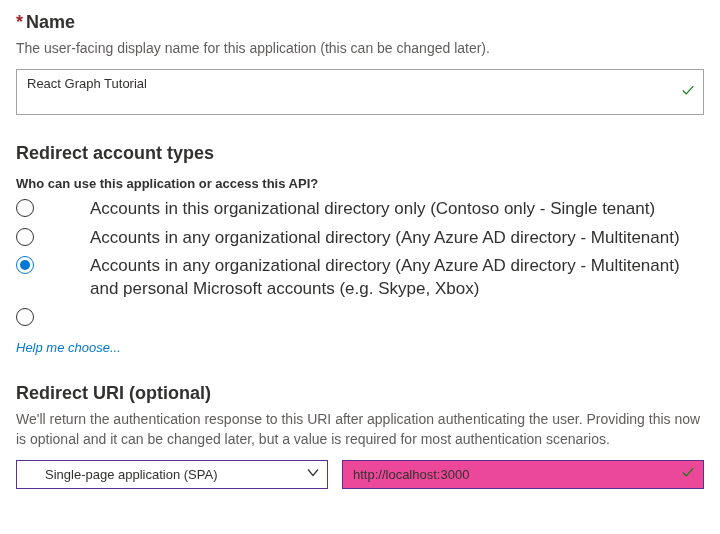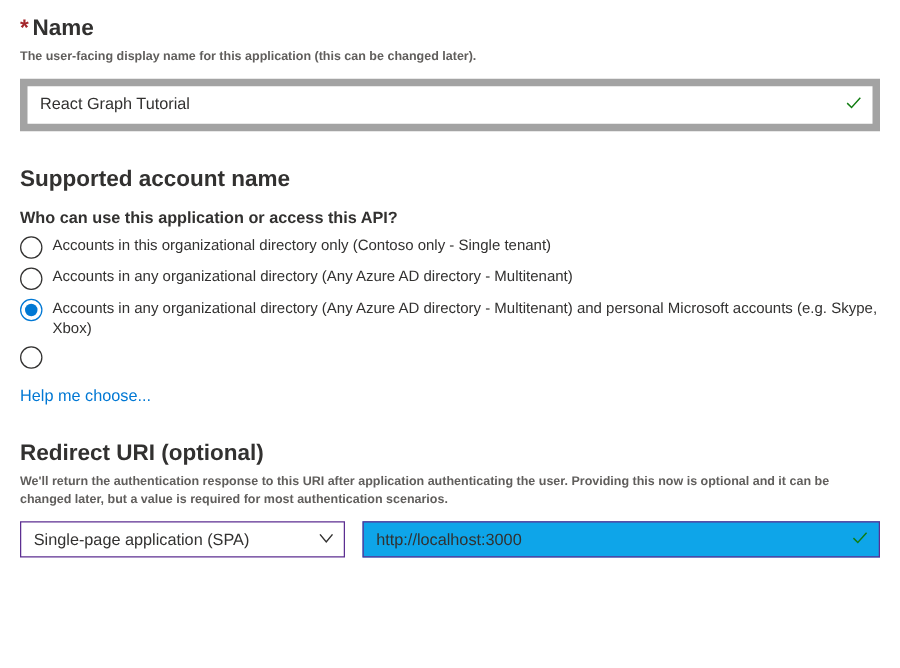--- a/index.html
+++ b/index.html
@@ -13,31 +13,30 @@
   }
   .section { margin-bottom: 28px; }
   .section-title {
     font-size: 18px;
     font-weight: 700;
     color: #323130;
     margin-bottom: 6px;
   }
   .required-star { color: #a4262c; margin-right: 3px; }
   .section-desc {
-    font-size: 10px;
+    font-size: 14px;
     color: #605e5c;
     margin-bottom: 10px;
     line-height: 1.4;
-    font-weight: bold;
   }
   .text-input-wrap {
     position: relative;
-    border: 6px solid #a3a3a3;
+    border: 1px solid #a3a3a3;
     background: #fff;
-    padding: 6px 30px 9px 10px;
+    padding: 6px 30px 23px 10px;
   }
   .text-input {
     width: 100%;
     border: none;
     outline: none;
     font-size: 13px;
     font-family: inherit;
     color: #323130;
     background: transparent;
   }
@@ -73,55 +72,56 @@
   }
   .radio-row.selected .radio-outer { border-color: #0078d4; }
   .radio-row.selected .radio-outer::after {
     content: "";
     position: absolute;
     width: 10px; height: 10px;
     background: #0078d4;
     border-radius: 50%;
     top: 3px; left: 3px;
   }
-  .radio-label { font-size: 12px; color: #323130; }
+  .radio-label { font-size: 17px; color: #323130; margin-left: 48px; }
   .link {
     color: #0078d4;
     font-size: 13px;
     cursor: pointer;
     margin-top: 14px;
     display: inline-block;
+    font-style: italic;
   }
   .redirect-row {
     display: flex;
     gap: 14px;
     align-items: stretch;
     margin-top: 6px;
   }
   .select-wrap {
     position: relative;
     border: 1px solid #5c2e91;
     background: #fff;
-    padding: 6px 34px 6px 10px;
-    width: 260px;
+    padding: 6px 34px 6px 28px;
+    width: 312px;
     cursor: pointer;
   }
   .select-text { font-size: 13px; }
   .chevron {
     position: absolute;
     right: 8px;
     top: 50%;
     transform: translateY(-50%);
     pointer-events: none;
   }
   .redirect-input-wrap {
     flex: 1;
     position: relative;
     border: 1px solid #5c2e91;
-    background: #0ea5e9;
+    background: #ec4899;
     padding: 6px 30px 6px 10px;
   }
 </style>
 </head>
 <body>
 
 <div class="section">
   <div class="section-title">
     <span class="required-star">*</span><span>Name</span>
   </div>
@@ -130,21 +130,21 @@
     <input class="text-input" type="text" value="React Graph Tutorial" style="">
     <span class="valid-check">
       <svg width="14" height="14" viewBox="0 0 16 16">
           <path d="M2 8 L6 12 L14 3" stroke="#107c10" stroke-width="1.3" fill="none"></path>
         </svg>
     </span>
   </div>
 </div>
 
 <div class="section">
-  <div class="section-title">Supported account name</div>
+  <div class="section-title">Redirect account types</div>
   <div class="subheading">Who can use this application or access this API?</div>
   <div class="radio-group">
     <label class="radio-row">
       <span class="radio-outer"></span>
       <span class="radio-label">Accounts in this organizational directory only (Contoso only - Single tenant)</span>
     </label>
     <label class="radio-row">
       <span class="radio-outer"></span>
       <span class="radio-label">Accounts in any organizational directory (Any Azure AD directory - Multitenant)</span>
     </label>

